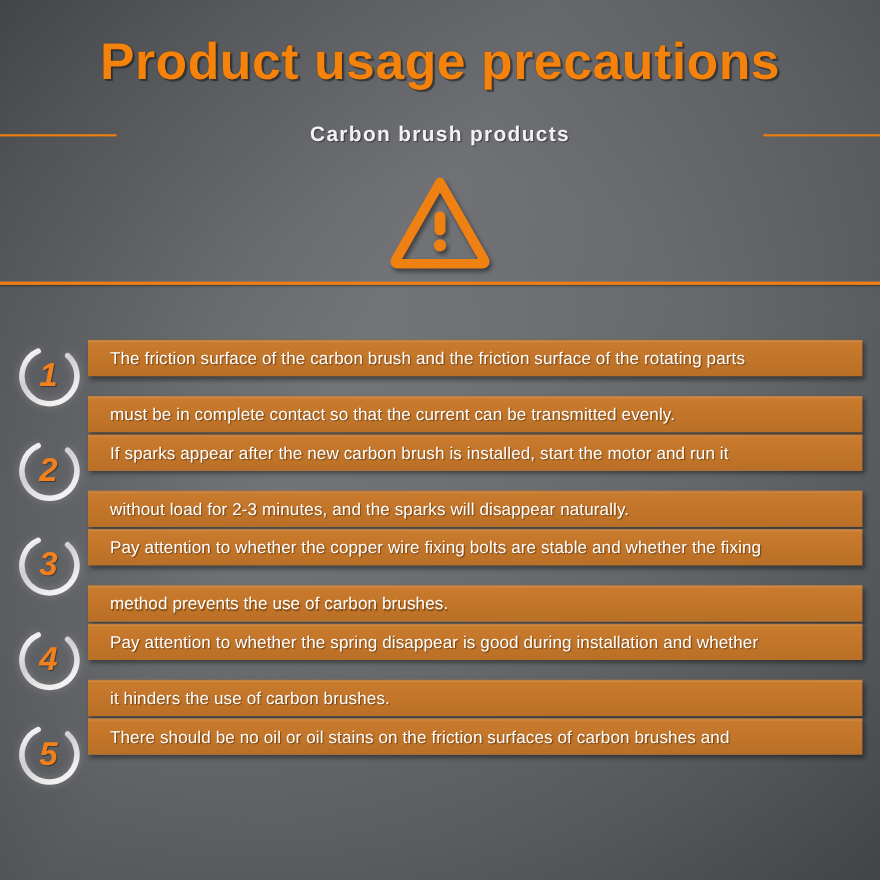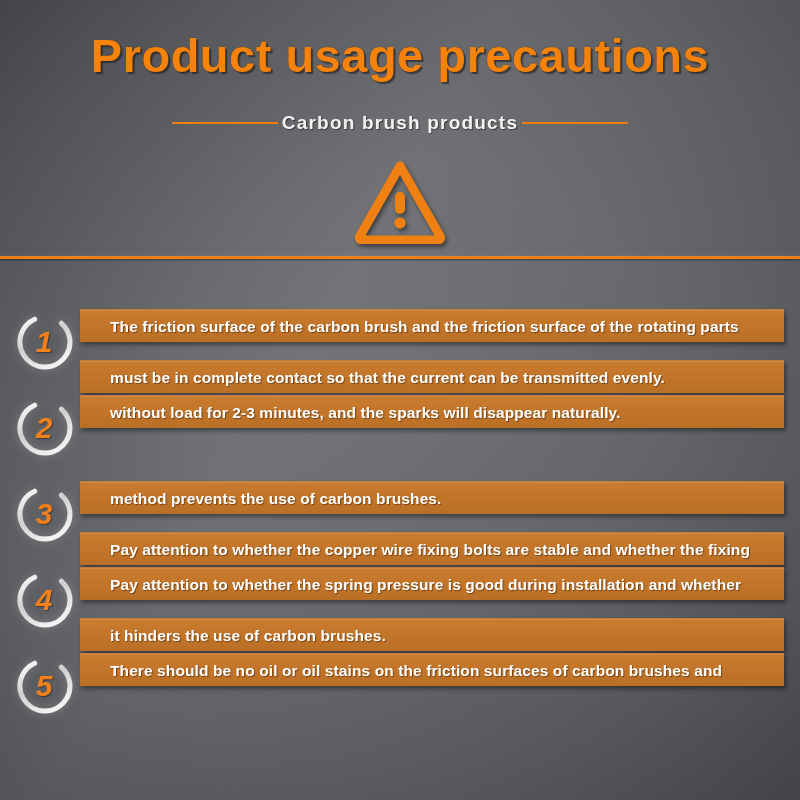--- a/index.html
+++ b/index.html
@@ -29,21 +29,21 @@
     text-align:center;
     font-size:47px;
     font-weight:bold;
     letter-spacing:.5px;
     color:#f5820a;
     text-shadow:2px 2px 1px rgba(20,20,22,.55), 0 0 1px rgba(0,0,0,.5);
     white-space:nowrap;
   }
   .subtitle-row{
     position:absolute; top:112px; left:0; width:800px;
-    display:flex; align-items:center; justify-content:center; gap:4px;
+    display:flex; align-items:center; justify-content:space-between; gap:4px;
   }
   .sub-line{ width:106px; height:2px; background:#ee7d10; }
   .subtitle{
     color:#f2f2f2;
     font-size:19px;
     font-weight:bold;
     letter-spacing:1.2px;
     text-shadow:1px 1px 1px rgba(0,0,0,.45);
     white-space:nowrap;
   }
@@ -86,25 +86,25 @@
     padding-right:2px;
   }
 
   .bars{
     position:absolute; left:80px; top:4px; width:704px;
   }
   .bar{
     background:linear-gradient(180deg,#c97c2e 0%, #c3762a 45%, #b96f26 100%);
     color:#ffffff;
     font-size:15.5px;
-    font-weight:bold;
+    font-weight:normal;
     letter-spacing:.1px;
     height:33px;
     line-height:33px;
-    padding-left:30px;
+    padding-left:20px;
     white-space:nowrap;
     overflow:hidden;
     text-shadow:1px 1px 1px rgba(70,35,5,.6);
     box-shadow:2px 3px 4px rgba(0,0,0,.4), inset 0 1px 0 rgba(255,255,255,.12);
     border-top:1px solid rgba(255,255,255,.10);
   }
   .bar + .bar{ margin-top:18px; }
 </style>
 </head>
 <body>
@@ -154,46 +154,47 @@
     </div>
 
     <div class="item">
       <div class="num-badge">
         <svg class="ring" viewBox="0 0 58 58">
           <path d="M29 4 a25 25 0 1 1 -0.1 0" fill="none" stroke="url(#g1)" stroke-width="5" stroke-linecap="round" stroke-dasharray="128 29" stroke-dashoffset="-18"></path>
         </svg>
         <div class="num">2</div>
       </div>
       <div class="bars">
+        <div class="bar">If sparks appear after the new carbon brush is installed, start the motor and run it</div>
         <div class="bar">without load for 2-3 minutes, and the sparks will disappear naturally.</div>
       </div>
     </div>
 
     <div class="item">
       <div class="num-badge">
         <svg class="ring" viewBox="0 0 58 58">
           <path d="M29 4 a25 25 0 1 1 -0.1 0" fill="none" stroke="url(#g1)" stroke-width="5" stroke-linecap="round" stroke-dasharray="128 29" stroke-dashoffset="-18"></path>
         </svg>
         <div class="num">3</div>
       </div>
       <div class="bars">
+        <div class="bar">Pay attention to whether the copper wire fixing bolts are stable and whether the fixing</div>
         <div class="bar">method prevents the use of carbon brushes.</div>
-        <div class="bar">Pay attention to whether the copper wire fixing bolts are stable and whether the fixing</div>
       </div>
     </div>
 
     <div class="item">
       <div class="num-badge">
         <svg class="ring" viewBox="0 0 58 58">
           <path d="M29 4 a25 25 0 1 1 -0.1 0" fill="none" stroke="url(#g1)" stroke-width="5" stroke-linecap="round" stroke-dasharray="128 29" stroke-dashoffset="-18"></path>
         </svg>
         <div class="num">4</div>
       </div>
       <div class="bars">
-        <div class="bar">Pay attention to whether the spring pressure is good during installation and whether</div>
+        <div class="bar">Pay attention to whether the spring disappear is good during installation and whether</div>
         <div class="bar">it hinders the use of carbon brushes.</div>
       </div>
     </div>
 
     <div class="item item5">
       <div class="num-badge">
         <svg class="ring" viewBox="0 0 58 58">
           <path d="M29 4 a25 25 0 1 1 -0.1 0" fill="none" stroke="url(#g1)" stroke-width="5" stroke-linecap="round" stroke-dasharray="128 29" stroke-dashoffset="-18"></path>
         </svg>
         <div class="num">5</div>

